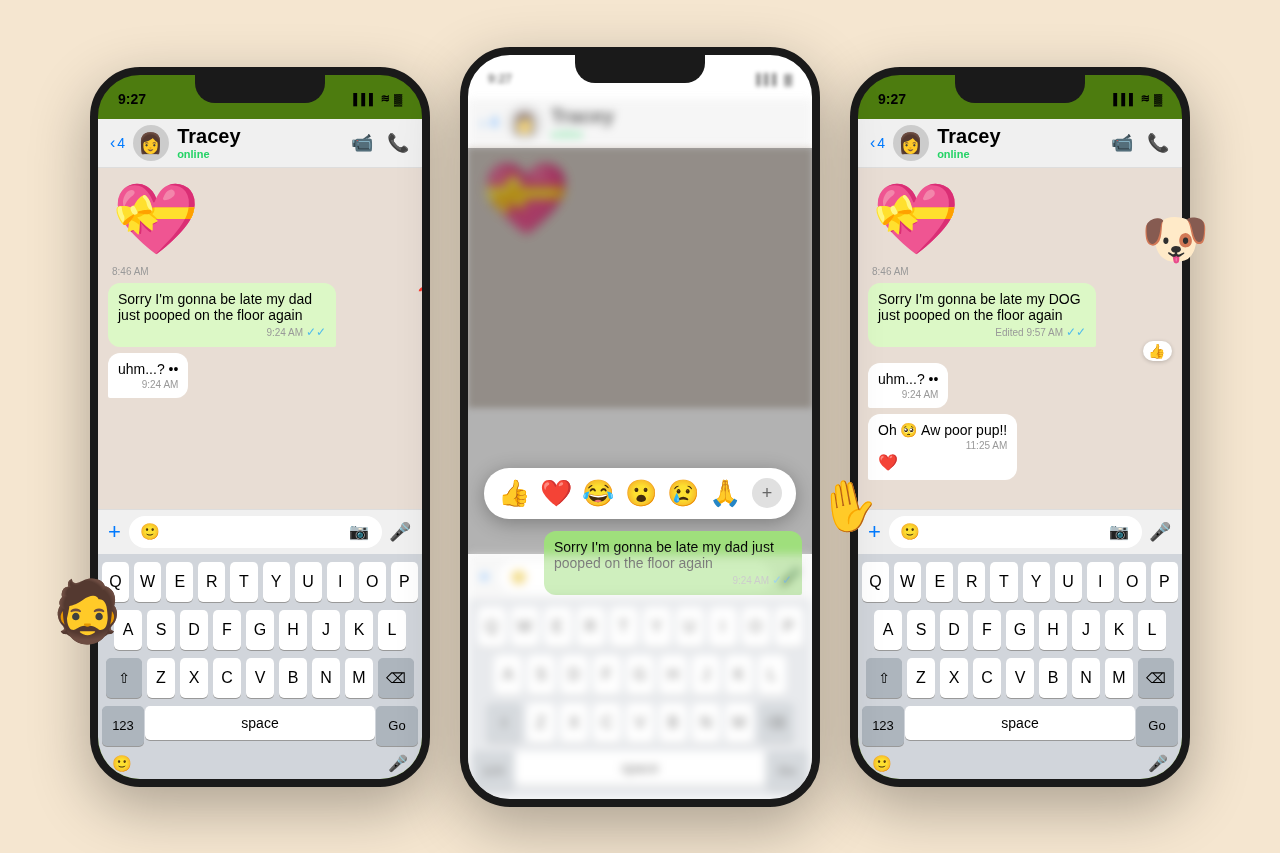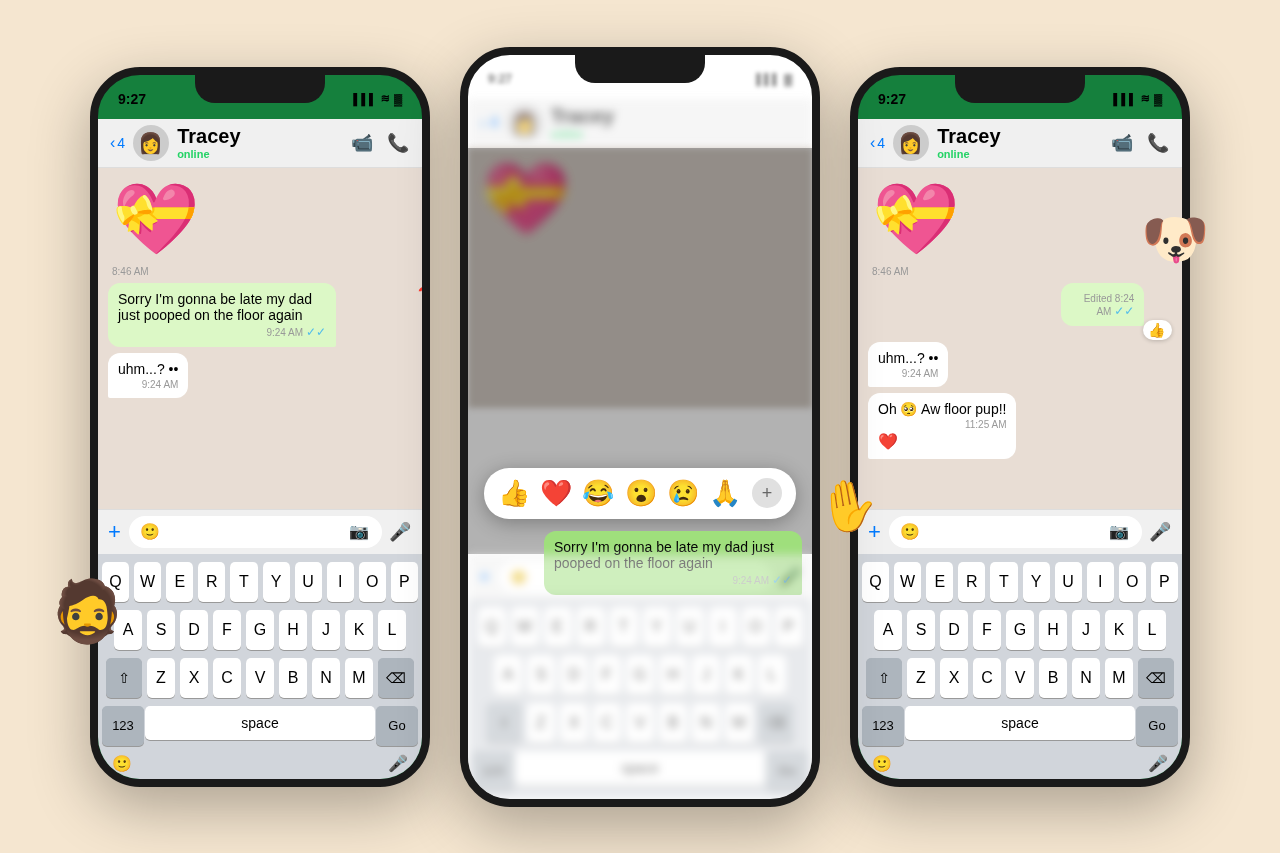--- a/index.html
+++ b/index.html
@@ -18,21 +18,21 @@
     .phone-wrapper {
       position: relative;
       display: flex;
       align-items: center;
       justify-content: center;
     }
 
     .phone {
       width: 340px;
       height: 720px;
-      background: #15803d;
+      background: #4d7c0f;
       border-radius: 50px;
       border: 8px solid #1a1a1a;
       overflow: hidden;
       position: relative;
       box-shadow: 0 20px 60px rgba(0,0,0,0.3);
     }
 
     .phone-middle {
       width: 360px;
       height: 760px;
@@ -633,38 +633,39 @@
         </div>
       </div>
 
       <div class="chat-area" style="height: 310px;">
 
         <div class="sticker">💝</div>
         <div style="font-size:10px; color:#999; margin-left:4px;">8:46 AM</div>
 
         <div style="position:relative; align-self: flex-end;">
           <div class="msg-out">
+            <span>Sorry I'm gonna be late my DOG just pooped on the floor again</span>
             <div class="msg-time">
-              <span>Edited 8:24 AM</span>
+              <span>Edited 9:57 AM</span>
               <span class="msg-ticks"> ✓✓</span>
             </div>
           </div>
 
           <div style="position:absolute; bottom:-14px; right:0; background:#fff; border-radius:12px; padding:2px 6px; font-size:14px; box-shadow:0 1px 4px rgba(0,0,0,0.2);">👍</div>
         </div>
 
         <div class="msg-in" style="margin-top:10px;">
           <span>uhm...? ••</span>
           <div class="msg-time">
             <span>9:24 AM</span>
           </div>
         </div>
 
         <div class="msg-in">
-          <span>Oh 🥺 Aw floor pup!!</span>
+          <span>Oh 🥺 Aw poor pup!!</span>
           <div class="msg-time">
             <span>11:25 AM</span>
           </div>
           <div style="font-size:16px; margin-top:2px;">❤️</div>
         </div>
       </div>
 
       <div class="input-bar">
         <div class="input-plus">+</div>
         <div class="input-field">

